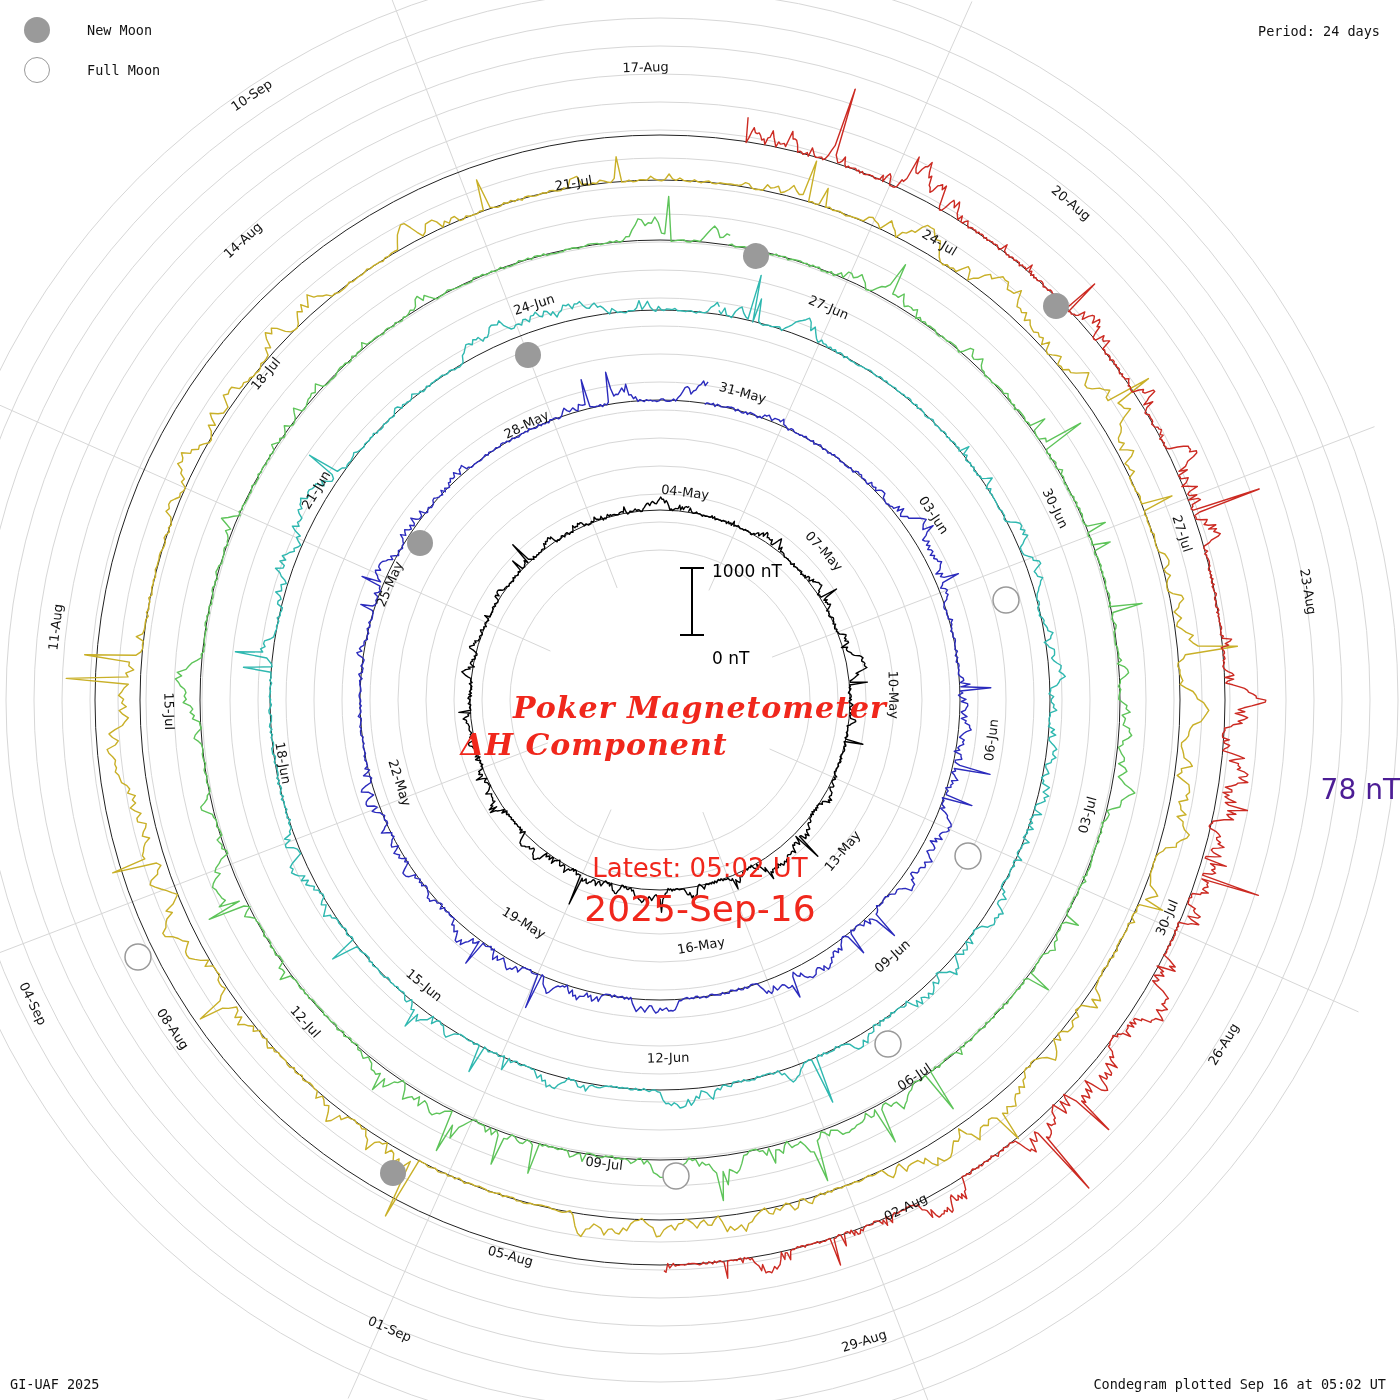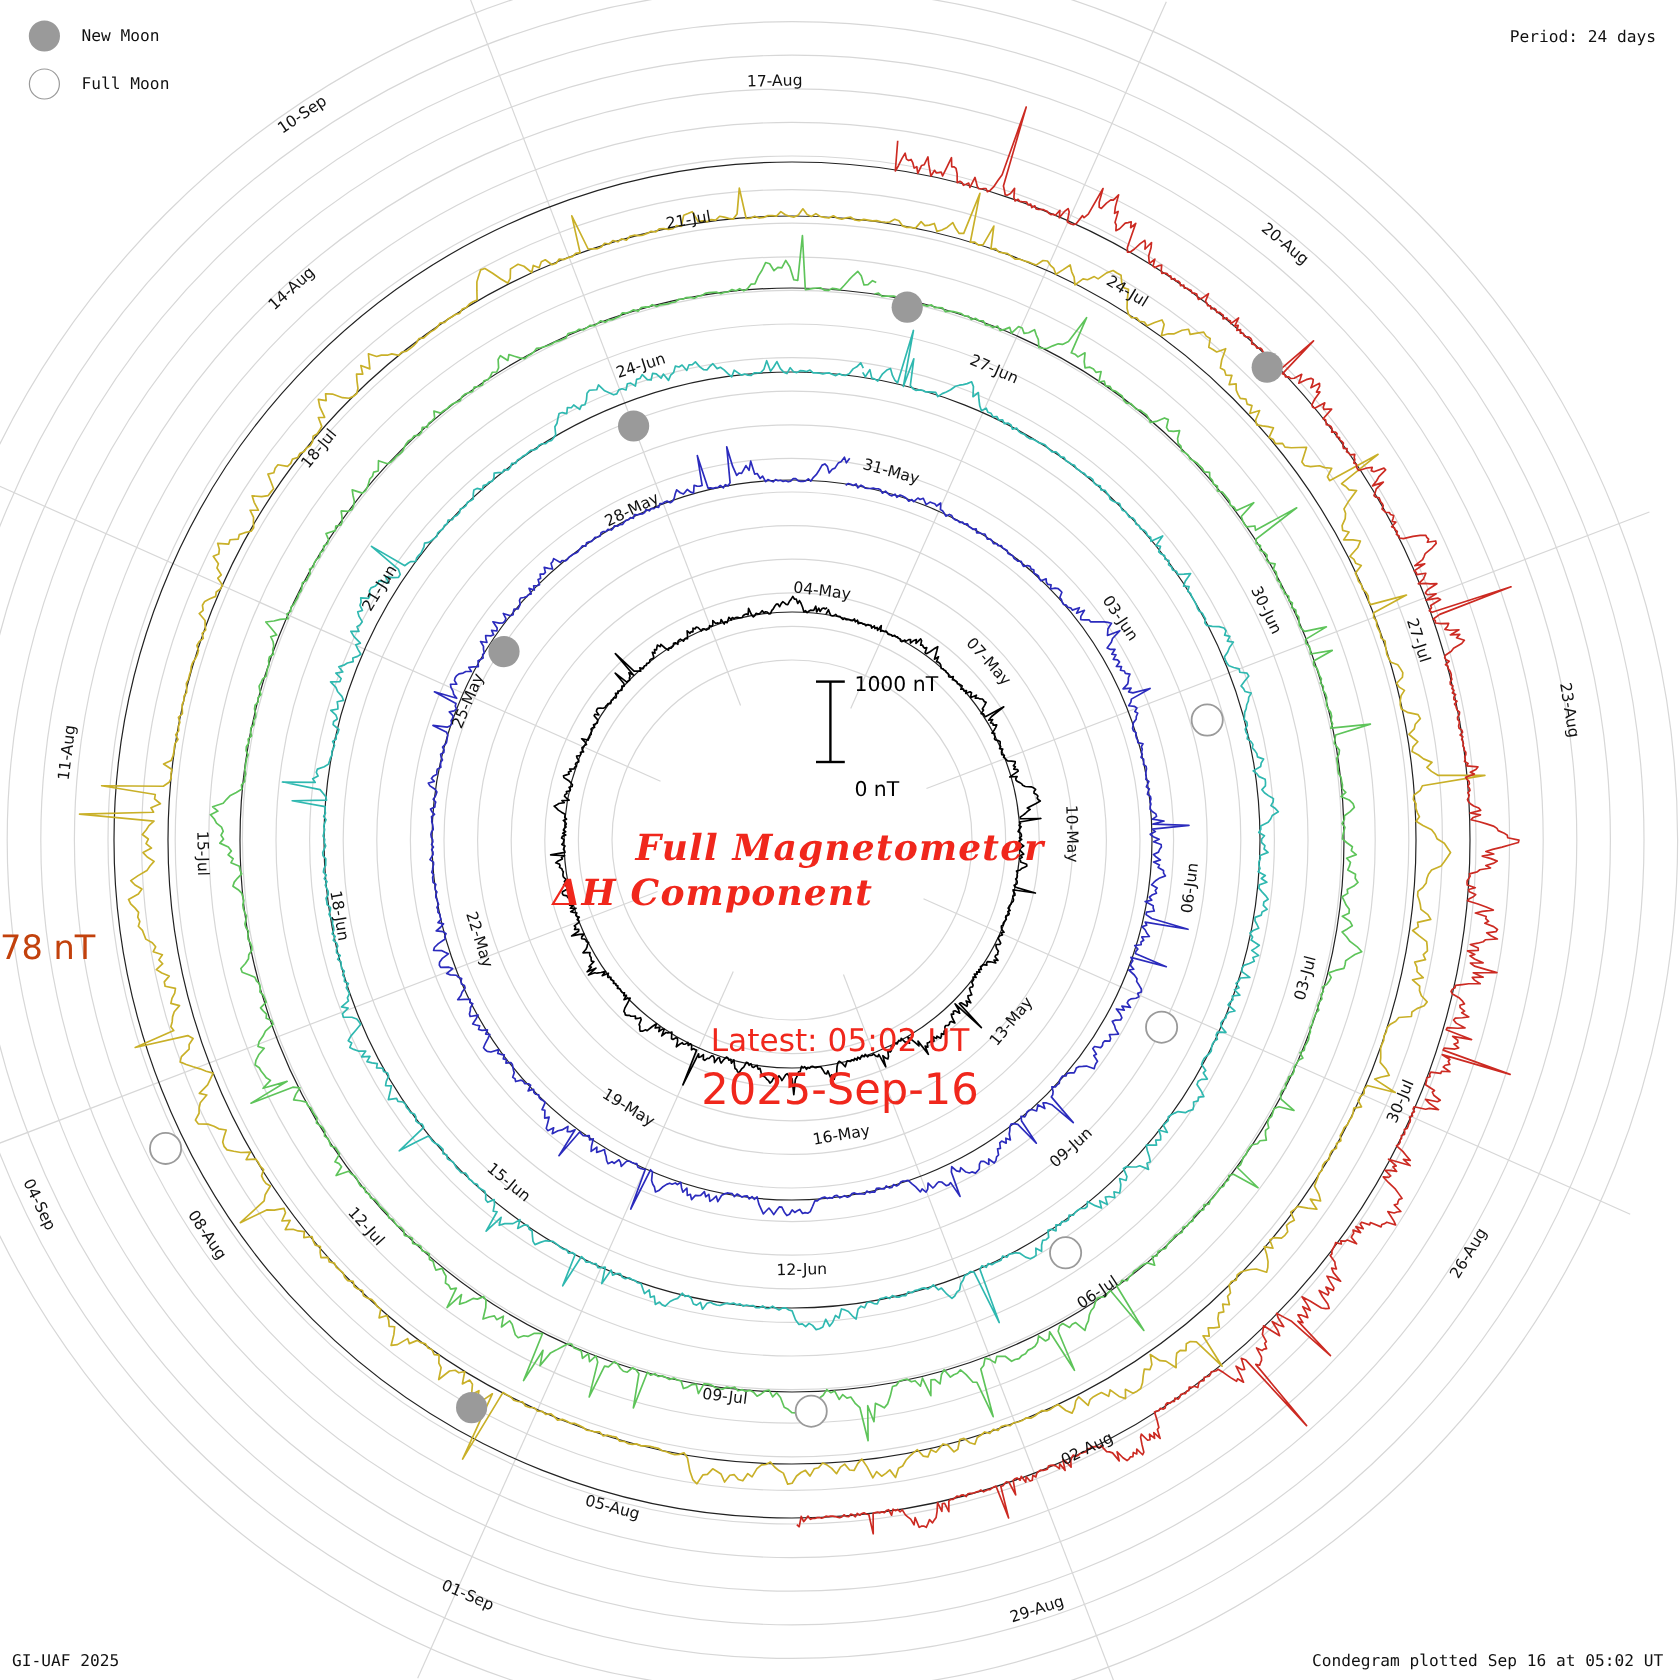--- a/index.html
+++ b/index.html
@@ -39,20 +39,21 @@
     background: #9a9a9a;
   }
   .moon-full {
     background: #ffffff;
     border: 1.5px solid #9a9a9a;
   }
   .legend-label {
     font-family: "DejaVu Sans Mono", monospace;
     font-size: 13.5px;
     color: #111;
+    margin-left: 19px;
   }
   .period-label {
     position: absolute;
     right: 20px;
     top: 23px;
     font-family: "DejaVu Sans Mono", monospace;
     font-size: 13.5px;
     color: #111;
   }
   .footer-left {
@@ -100,24 +101,24 @@
     font-weight: bold;
     font-size: 30px;
     color: #f0271c;
     letter-spacing: 1px;
   }
   .title-value {
     position: absolute;
     left: 0;
     top: 773px;
     width: 1400px;
-    text-align: left;
+    text-align: right;
     font-family: "DejaVu Sans", sans-serif;
     font-size: 28px;
-    color: #c2410c;
+    color: #4c1d95;
   }
   .latest-line1 {
     position: absolute;
     left: 0;
     top: 853px;
     width: 1400px;
     text-align: center;
     font-family: "DejaVu Sans", sans-serif;
     font-size: 26px;
     color: #f0271c;
@@ -278,21 +279,21 @@
         <circle cx="1006" cy="600" r="13" fill="#ffffff" stroke="#9a9a9a" stroke-width="1.5"></circle>
         <line x1="692" y1="568" x2="692" y2="635" stroke="#000" stroke-width="2"></line>
         <line x1="680" y1="568" x2="704" y2="568" stroke="#000" stroke-width="2"></line>
         <line x1="680" y1="635" x2="704" y2="635" stroke="#000" stroke-width="2"></line>
       </g>
   </svg>
 
   <div class="scale-label-top">1000 nT</div>
   <div class="scale-label-bottom">0 nT</div>
 
-  <div class="title-line1">Full Magnetometer</div>
+  <div class="title-line1">Poker Magnetometer</div>
   <div class="title-line2">ΔH Component</div>
   <div class="title-value">78 nT</div>
   <div class="latest-line1">Latest: 05:02 UT</div>
   <div class="latest-line2">2025-Sep-16</div>
 
   <div class="footer-left">GI-UAF 2025</div>
   <div class="footer-right">Condegram plotted Sep 16 at 05:02 UT</div>
 </div>
 
 </body></html>

